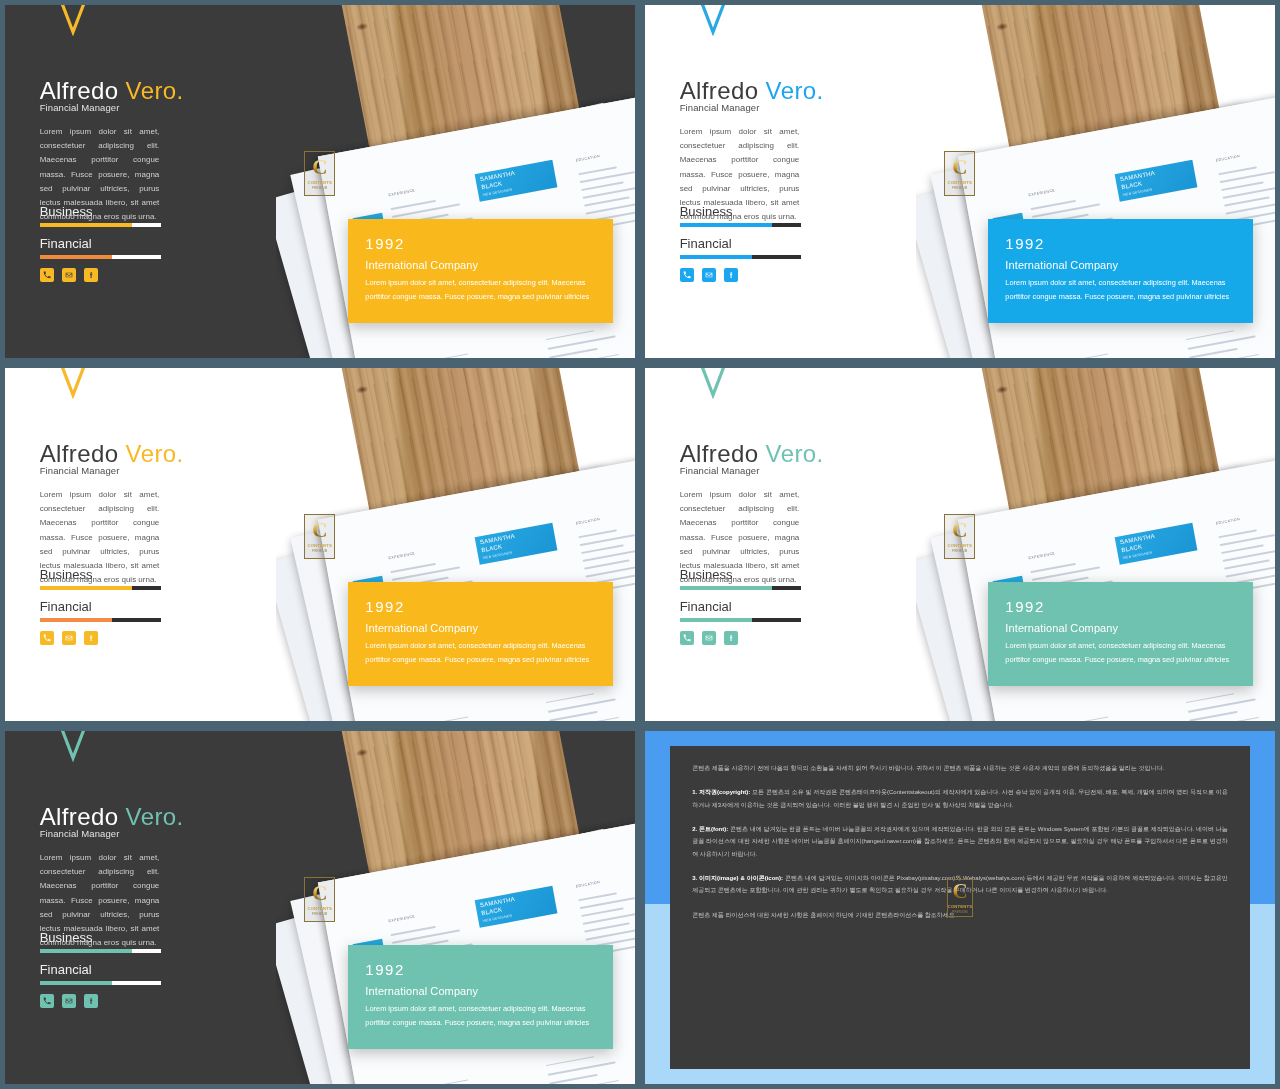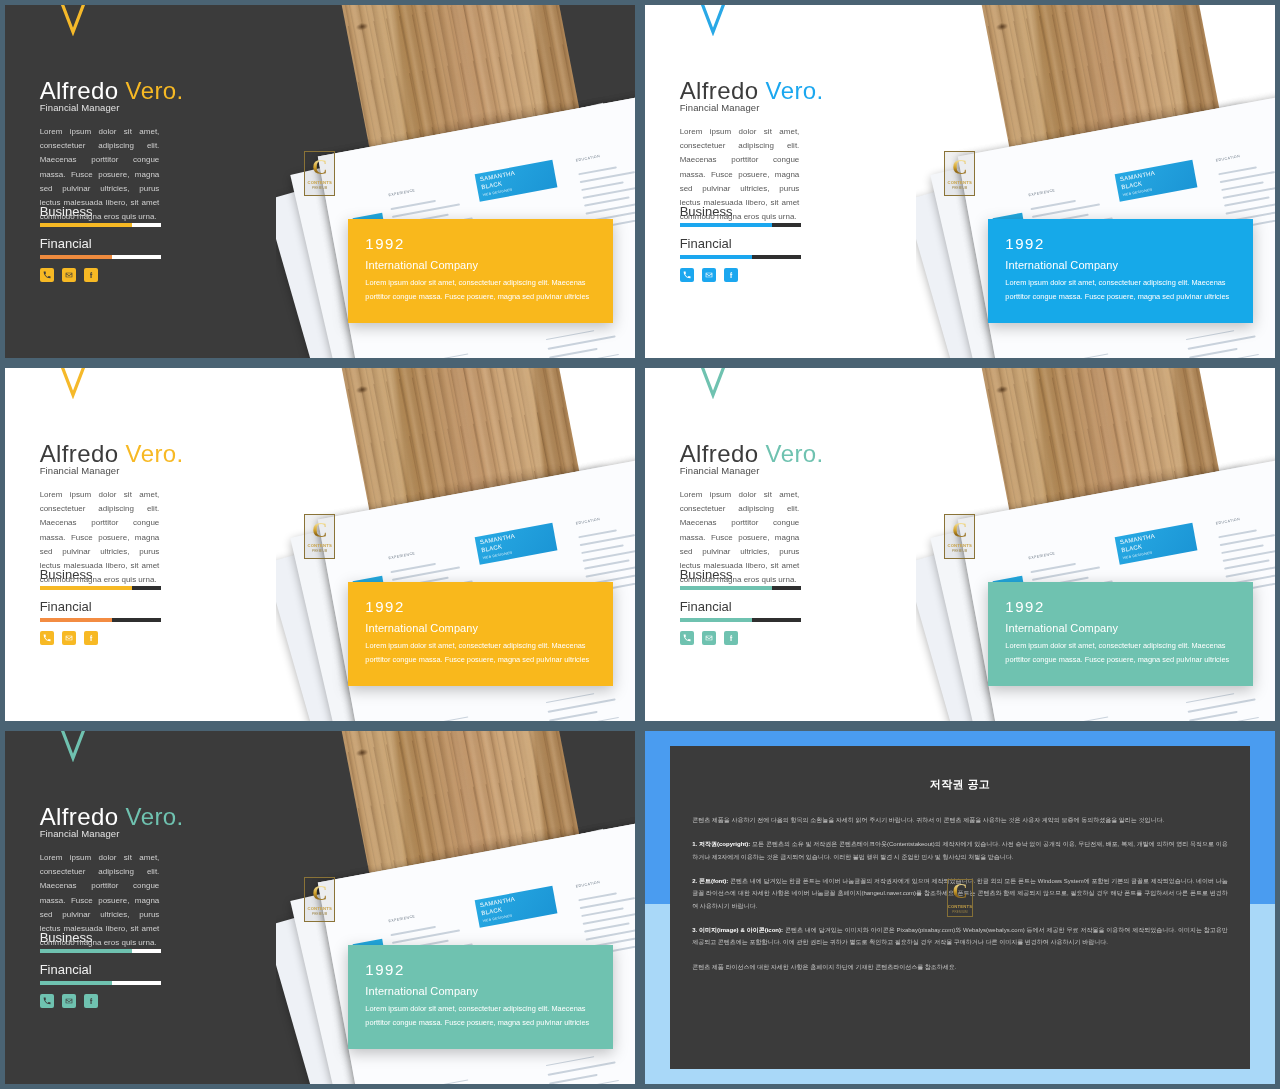--- a/index.html
+++ b/index.html
@@ -635,21 +635,20 @@
           <div class="yr">1992</div>
           <div class="co">International Company</div>
           <div class="dsc">Lorem ipsum dolor sit amet, consectetuer adipiscing elit. Maecenas porttitor congue massa. Fusce posuere, magna sed pulvinar ultricies</div>
         </div>
       </div>
     </div>
     <div class="cell">
       <div class="copyslide">
         <div class="lowerband"></div>
         <div class="copyinner">
-          <div class="copytitle">저작권 공고</div>
           <div class="copypara">콘텐츠 제품을 사용하기 전에 다음의 항목의 소환늘을 자세히 읽어 주시기 바랍니다. 귀하서 이 콘텐츠 제품을 사용하는 것은 사용자 계약의 보증에 동의하셨음을 알리는 것입니다.</div>
           <div class="copypara"><b>1. 저작권(copyright):</b> 모든 콘텐츠의 소유 및 저작권은 콘텐츠테이크아웃(Contentstakeout)의 제작자에게 있습니다. 사전 승낙 없이 공개적 이용, 무단전재, 배포, 복제, 개발에 의하여 영리 목적으로 이용하거나 제3자에게 이용하는 것은 금지되어 있습니다. 이러한 불법 행위 발견 시 준엄한 민사 및 형사상의 처벌을 받습니다.</div>
           <div class="copypara"><b>2. 폰트(font):</b> 콘텐츠 내에 담겨있는 한글 폰트는 네이버 나눔글꼴의 저작권자에게 있으며 제작되었습니다. 한글 외의 모든 폰트는 Windows System에 포함된 기본의 글꼴로 제작되었습니다. 네이버 나눔글꼴 라이선스에 대한 자세한 사항은 네이버 나눔글꼴 홈페이지(hangeul.naver.com)를 참조하세요. 폰트는 콘텐츠와 함께 제공되지 않으므로, 필요하실 경우 해당 폰트를 구입하셔서 다른 폰트로 변경하여 사용하시기 바랍니다.</div>
           <div class="copypara"><b>3. 이미지(image) &amp; 아이콘(icon):</b> 콘텐츠 내에 담겨있는 이미지와 아이콘은 Pixabay(pixabay.com)와 Webalys(webalys.com) 등에서 제공한 무료 저작물을 이용하여 제작되었습니다. 이미지는 참고용만 제공되고 콘텐츠에는 포함합니다. 이에 관한 권리는 귀하가 별도로 확인하고 필요하실 경우 저작물 구매하거나 다른 이미지를 변경하여 사용하시기 바랍니다.</div>
           <div class="copypara">콘텐츠 제품 라이선스에 대한 자세한 사항은 홈페이지 하단에 기재한 콘텐츠라이선스를 참조하세요.</div>
           <div class="badge">
             <div class="c">C</div>
             <div class="t1">CONTENTS</div>
             <div class="t2">PREMIUM</div>
           </div>

